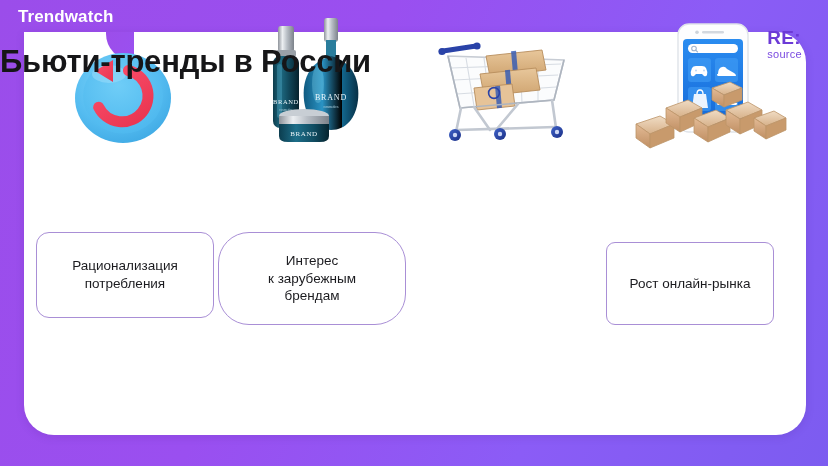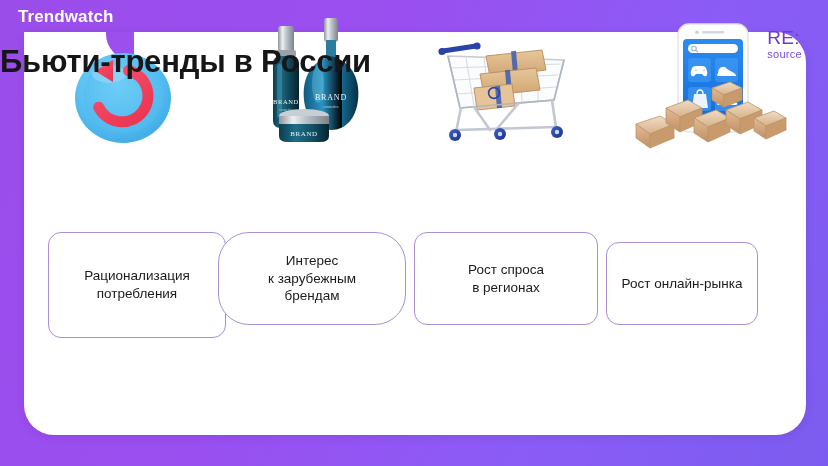--- a/index.html
+++ b/index.html
@@ -89,21 +89,21 @@
   .logo {
     position: absolute;
     right: 26px;
     top: 28px;
     z-index: 7;
     text-align: left;
     line-height: 1;
   }
   .logo-main {
     font-size: 19px;
-    font-weight: normal;
+    font-weight: bold;
     color: #6c3ad6;
     letter-spacing: 0.4px;
   }
   .logo-sub {
     font-size: 11px;
     font-weight: normal;
     color: #7a4ae0;
     letter-spacing: 0.3px;
     margin-top: 2px;
   }
@@ -143,24 +143,24 @@
     text-align: center;
     padding: 6px 8px;
   }
   .card-label {
     font-size: 13.5px;
     line-height: 1.33;
     color: #1b1b1f;
     white-space: pre-line;
   }
 
-  .card-1 { left: 24px;   top: 112px; width: 178px; height: 106px; }
+  .card-1 { left: 12px;   top: 112px; width: 178px; height: 86px; }
   .card-2 { left: 194px; top: 112px; width: 188px; height: 93px; border-radius: 31px; }
   .card-3 { left: 390px; top: 112px; width: 184px; height: 93px; }
-  .card-4 { left: 582px; top: 122px; width: 152px; height: 83px; }
+  .card-4 { left: 582px; top: 122px; width: 168px; height: 83px; border-radius: 9px; }
 
   
   .illus {
     position: absolute;
     z-index: 5;
     pointer-events: none;
   }
 
   
   .illus-refresh { left: 64px; top: 46px; width: 118px; height: 98px; }
@@ -399,24 +399,20 @@
       <span class="card-label">Рационализация
 потребления</span>
     </div>
 
     <div class="card card-2">
       <span class="card-label">Интерес
 к зарубежным
 брендам</span>
     </div>
 
-    <div class="card card-3">
-      <span class="card-label">Рост спроса
-в регионах</span>
-    </div>
 
     <div class="card card-4">
       <span class="card-label">Рост онлайн-рынка</span>
     </div>
 
   </div>
 
 </div>
 
 </body></html>

